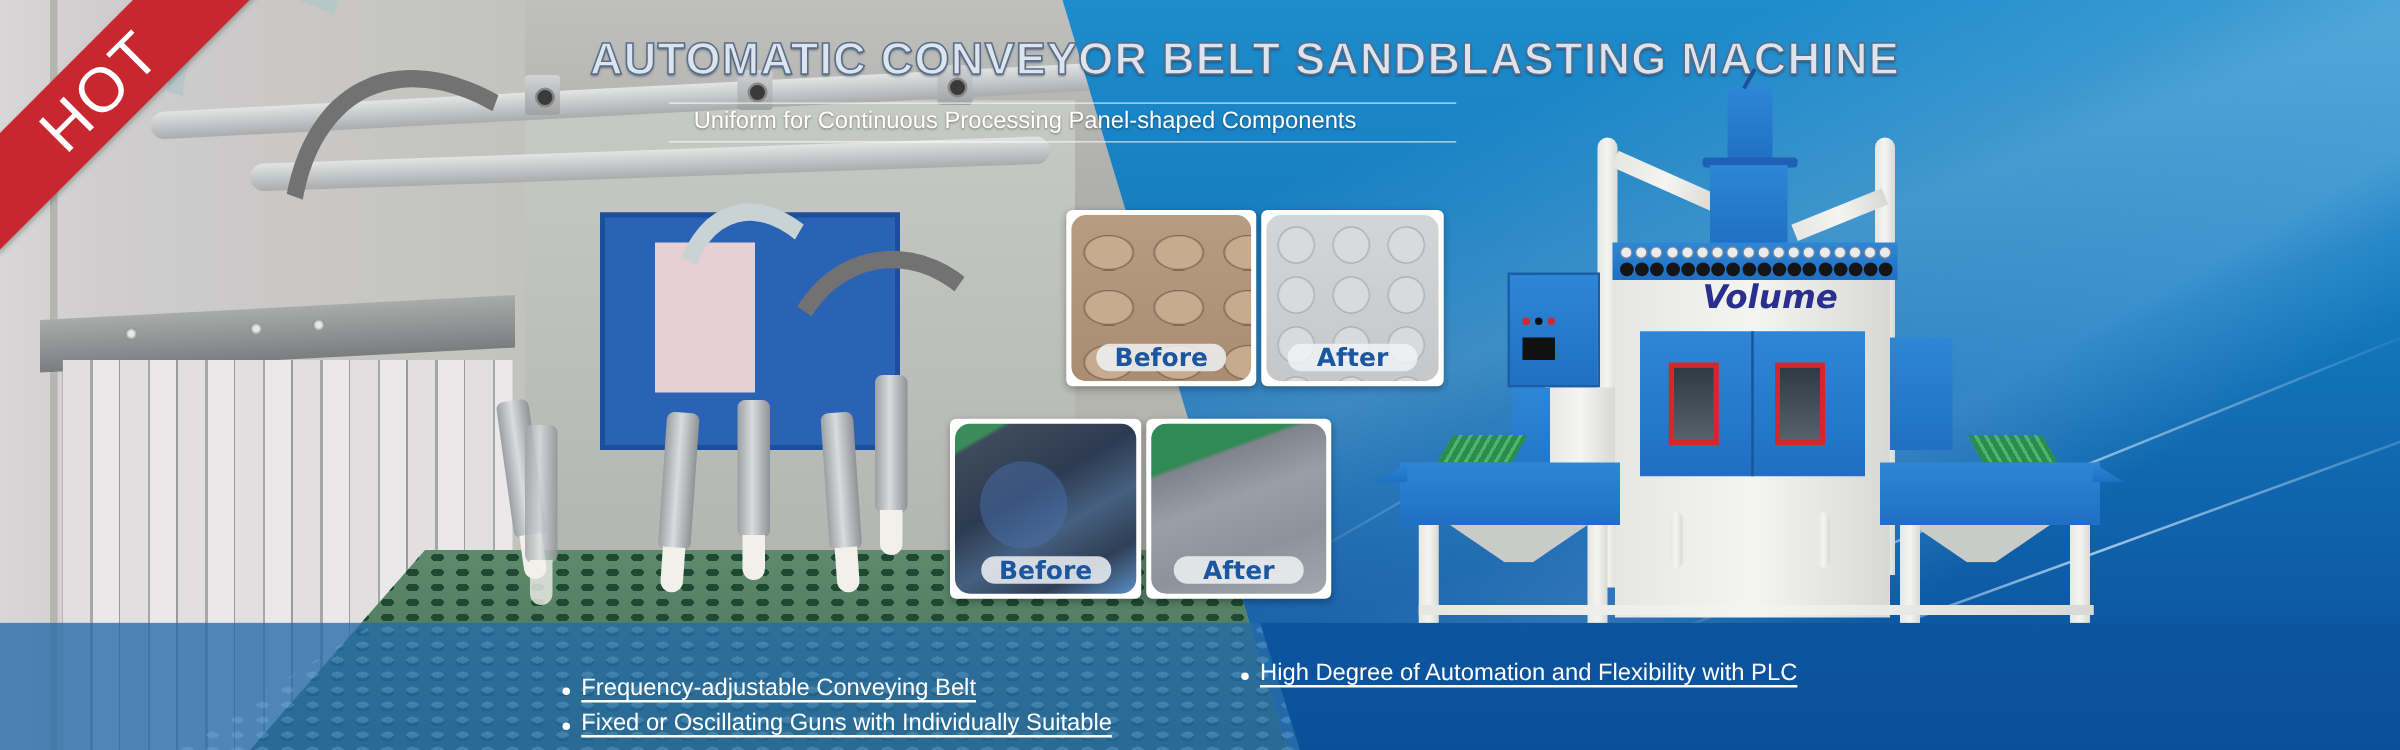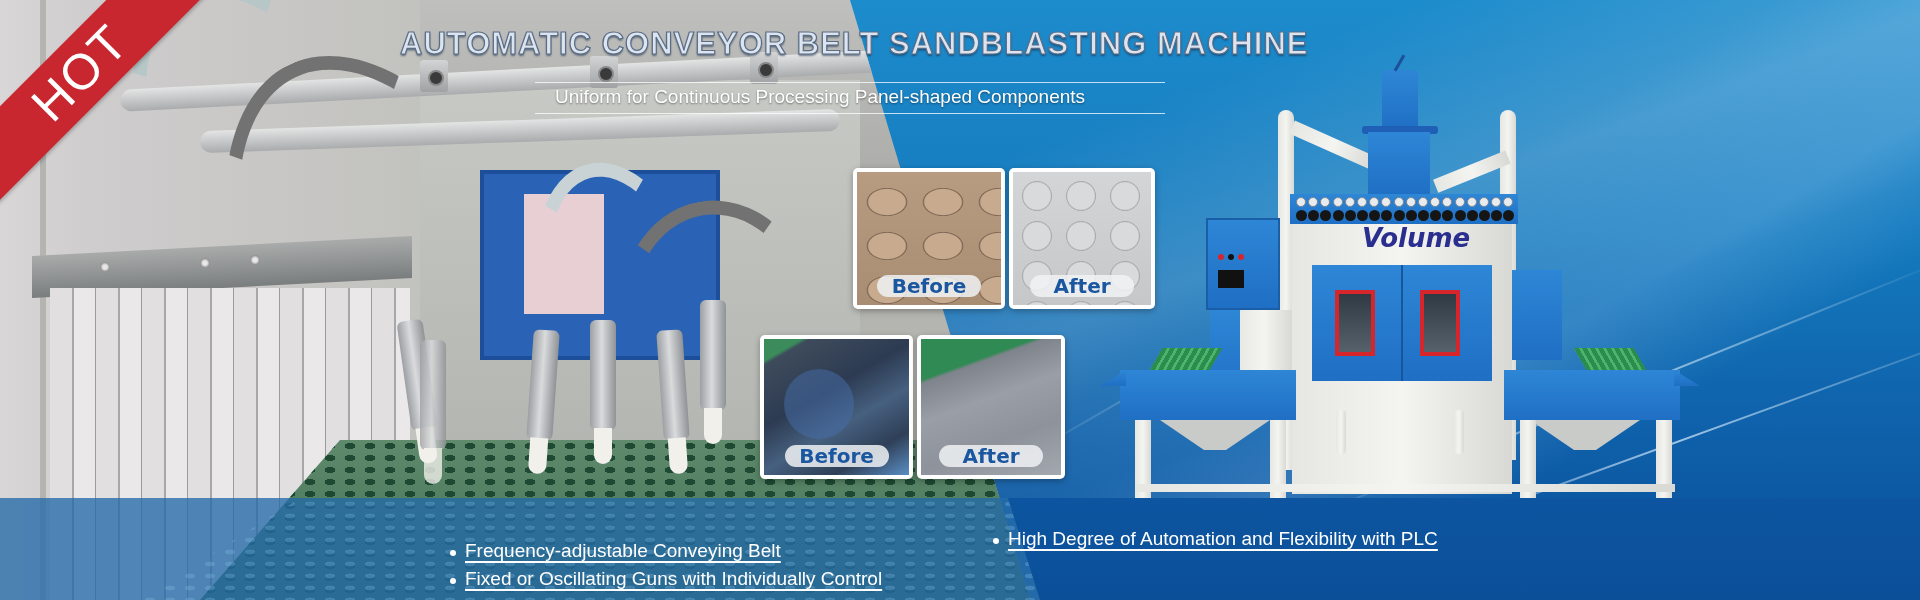--- a/index.html
+++ b/index.html
@@ -51,36 +51,36 @@
   .hot-ribbon {
     position: absolute; left: -70px; top: 40px; width: 300px; height: 66px;
     background: #c8272f; transform: rotate(-45deg); transform-origin: center;
     display: flex; align-items: center; justify-content: center;
     box-shadow: 0 2px 4px rgba(0,0,0,0.25);
   }
   .hot-ribbon span { color: #fff; font-size: 50px; font-weight: 400; letter-spacing: 2px; }
 
   
   .title {
-    position: absolute; left: 400px; top: 26px; width: 1120px; text-align: left;
-    font-size: 31px; font-weight: 700; letter-spacing: 1px; color: #dce4ef;
+    position: absolute; left: 400px; top: 26px; width: 1120px; text-align: right;
+    font-size: 36px; font-weight: 700; letter-spacing: 1px; color: #dce4ef;
     -webkit-text-stroke: 1.2px #5a6d86;
     text-shadow: 0 2px 2px rgba(20,40,70,0.55);
     white-space: nowrap;
   }
   .sub-line { position: absolute; height: 1px; background: rgba(255,255,255,0.75); }
   .subtitle {
     position: absolute; left: 530px; top: 86px; width: 580px; text-align: center;
     color: #ffffff; font-size: 19px; white-space: nowrap;
     text-shadow: 0 1px 2px rgba(0,0,0,0.45);
   }
 
   
   .thumb { position: absolute; background: #fff; border-radius: 5px; padding: 4px; box-shadow: 0 2px 6px rgba(0,0,0,0.3); }
-  .thumb .img { position: relative; width: 100%; height: 100%; overflow: hidden; border-radius: 0; }
+  .thumb .img { position: relative; width: 100%; height: 100%; overflow: hidden; border-radius: 12px; }
   .thumb .tag {
     position: absolute; left: 50%; bottom: 8px; transform: translateX(-50%);
     width: 104px; height: 22px; border-radius: 11px; background: rgba(240,242,245,0.85);
     color: #1a57a0; font-weight: 700; font-size: 20px; line-height: 22px; text-align: center;
     font-family: "DejaVu Sans", sans-serif;
   }
   .img-before1 {
     background:
       radial-gradient(ellipse 26px 18px at 30px 30px, #c8ab8e 70%, #7e6654 76%, transparent 80%) 0 0/56px 44px,
       linear-gradient(180deg, #b89c81, #a88d73);
@@ -284,21 +284,21 @@
     <div class="band-right"></div>
   </div>
 
   <div class="features" style="left:450px;margin-top:12px;">
     <div class="feature">
       <span class="bullet"></span>
       <a>Frequency-adjustable Conveying Belt</a>
     </div>
     <div class="feature">
       <span class="bullet"></span>
-      <a>Fixed or Oscillating Guns with Individually Control</a>
+      <a>Fixed or Oscillating Guns with Individually Suitable</a>
     </div>
   </div>
 
   <div class="features" style="left:993px;">
     <div class="feature">
       <span class="bullet"></span>
       <a>High Degree of Automation and Flexibility with PLC</a>
     </div>
   </div>
 </div>

